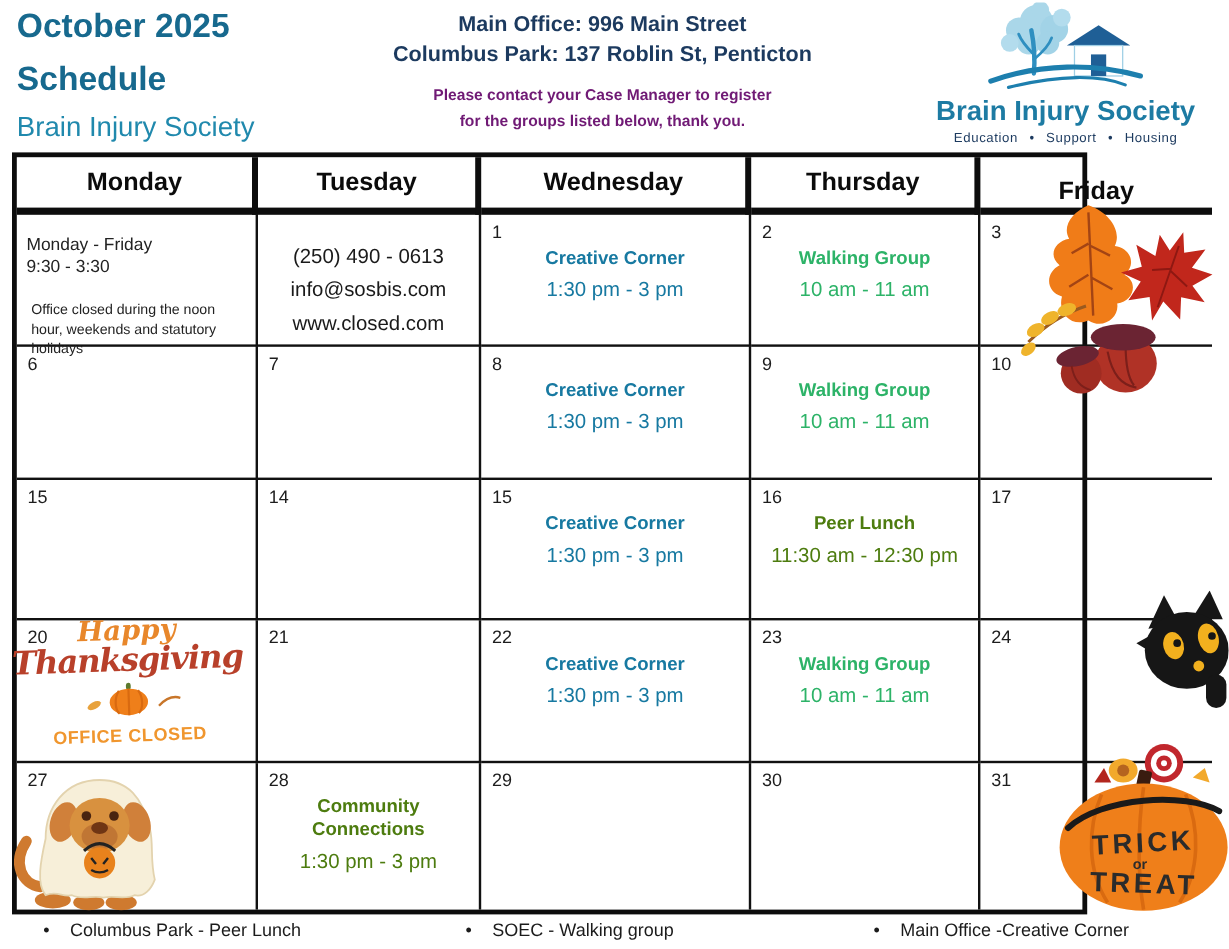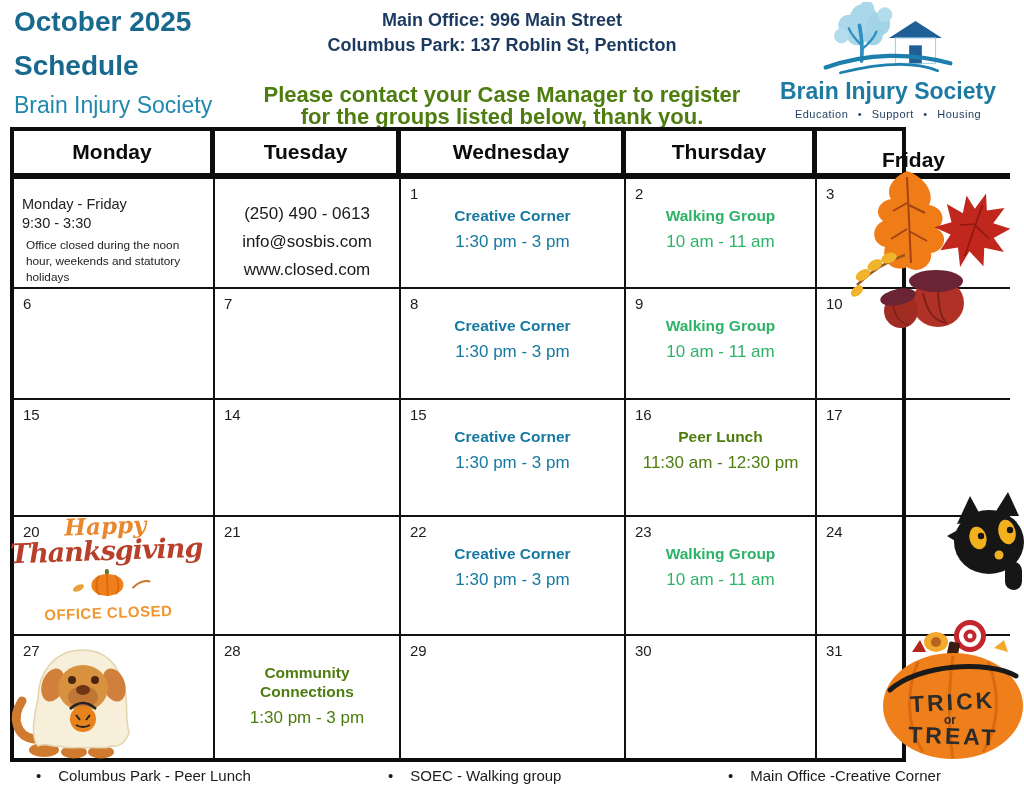--- a/index.html
+++ b/index.html
@@ -6,21 +6,21 @@
   body { background:#ffffff; font-family:"Liberation Sans", sans-serif; }
   .page { position:relative; width:1024px; height:791px; background:#ffffff; overflow:hidden; }
 
   
   .title-block { position:absolute; left:14px; top:0px; }
   .title-main { font-size:28px; font-weight:bold; color:#17698e; line-height:44px; }
   .title-sub { font-size:23px; color:#2089ad; margin-top:4px; }
 
   .center-block { position:absolute; left:252px; top:8px; width:500px; text-align:center; }
   .address { font-size:18px; font-weight:bold; color:#1c3a5f; line-height:25px; }
-  .notice { font-size:22px; font-weight:bold; color:#4d7c0f; line-height:22px; margin-top:26px; }
+  .notice { font-size:13px; font-weight:bold; color:#701a75; line-height:22px; margin-top:10px; }
 
   .logo-block { position:absolute; right:8px; top:2px; width:256px; text-align:center; }
   .logo-name { font-size:23px; font-weight:bold; color:#1d7ba3; margin-top:-2px; }
   .logo-tagline { font-size:11px; color:#1c3a5f; word-spacing:6px; letter-spacing:0.5px; margin-top:3px; }
 
   
   .calendar { position:absolute; left:10px; top:127px; width:896px; height:635px;
               border:4px solid #0d0d0d; background:#fff;
               display:grid;
               grid-template-columns:201px 186px 225px 191px 193px;
@@ -36,21 +36,21 @@
   .event { text-align:center; padding-top:22px; }
   .ev-title { font-size:15.5px; font-weight:bold; line-height:19px; }
   .ev-title.narrow { max-width:125px; margin:0 auto; }
   .ev-time { font-size:17px; margin-top:7px; }
   .c-blue { color:#1779a1; }
   .c-green { color:#2db368; }
   .c-red { color:#4d7c0f; }
 
   .info-cell { text-align:left; padding-top:11px; color:#222; }
   .info-line { font-size:14.5px; line-height:19px; }
-  .info-note { font-size:11.8px; line-height:16px; margin-top:4px; padding:0 4px; }
+  .info-note { font-size:11.8px; line-height:16px; margin-top:17px; padding:0 4px; }
   .contact-cell { text-align:center; padding-top:16px; color:#1a1a1a; }
   .contact-line { font-size:17px; line-height:28px; }
 
   
   .decor { position:absolute; pointer-events:none; z-index:5; }
   .d-leaves { right:-6px; top:36px; }
   .d-cat { right:-8px; top:364px; }
   .d-dog { left:4px; top:517px; }
   .d-pumpkin { right:-9px; top:491px; }
 

